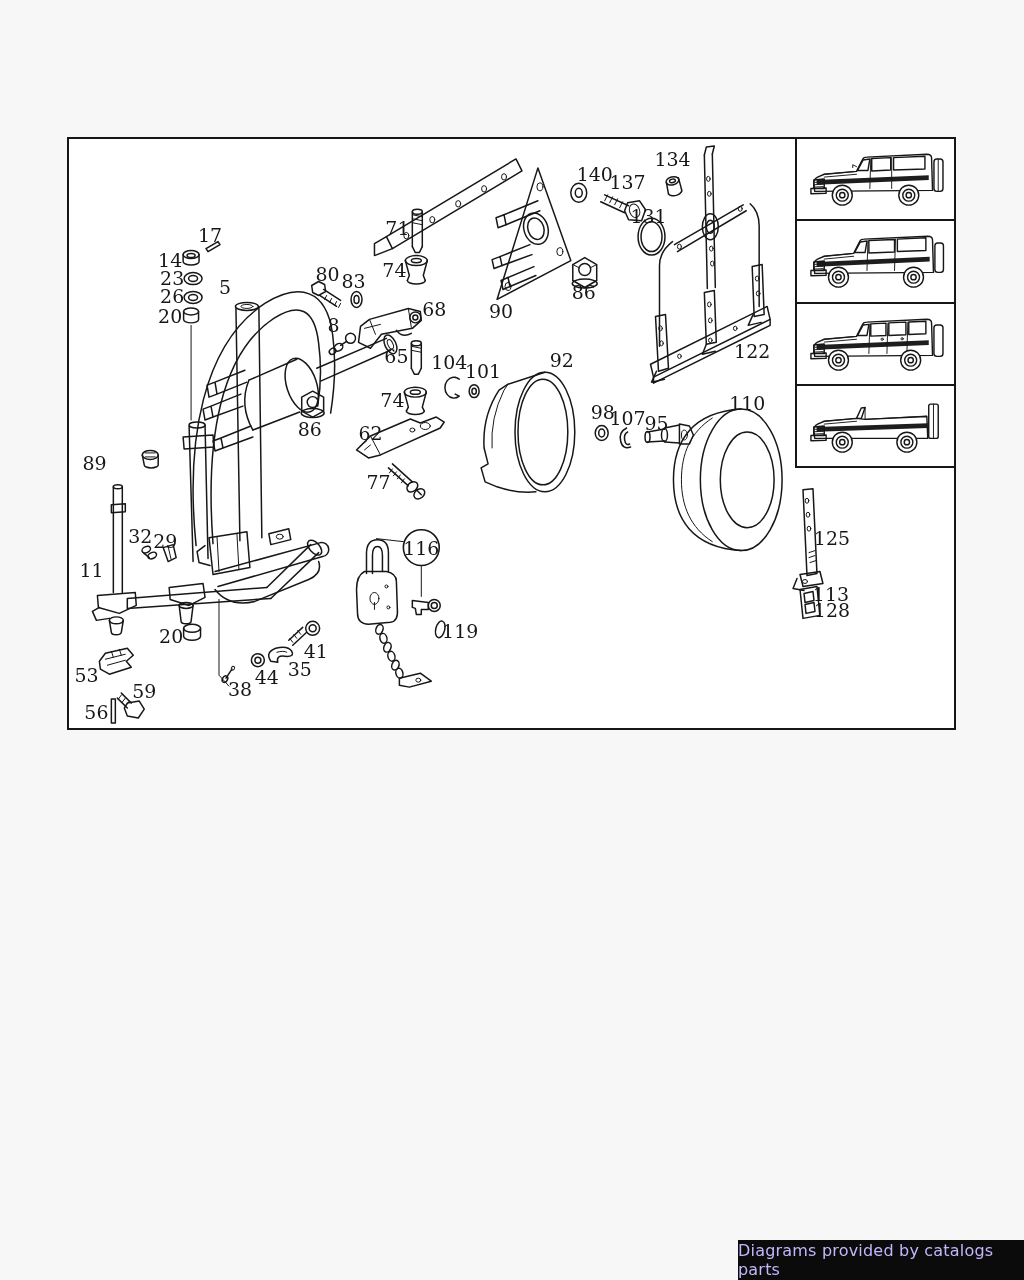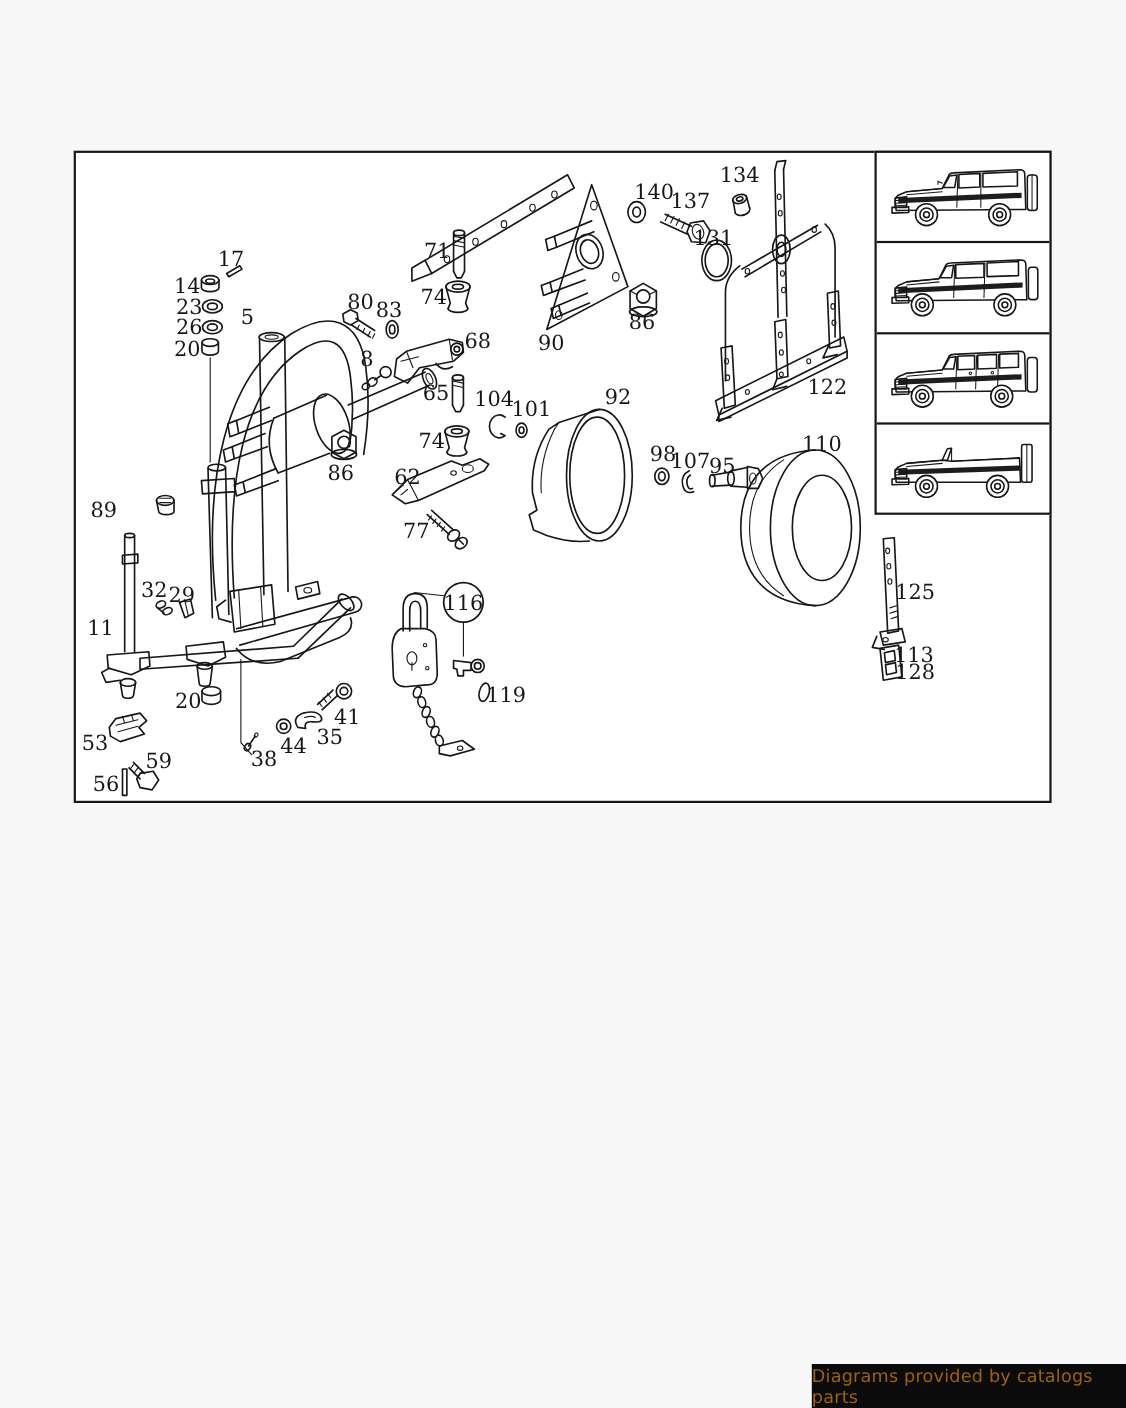--- a/index.html
+++ b/index.html
@@ -8,21 +8,21 @@
   .main-svg{position:absolute;left:0;top:0;}
   svg .ln{fill:none;stroke:#171717;stroke-width:1.5;stroke-linecap:round;stroke-linejoin:round;}
   svg .thin{fill:none;stroke:#171717;stroke-width:1;stroke-linecap:round;}
   svg .lbl{font-family:"DejaVu Serif",serif;font-size:19px;fill:#171717;text-anchor:middle;stroke:none;}
   svg .lblc{fill:none;stroke:#171717;stroke-width:1.6;}
   svg .wh{fill:#ffffff;stroke:#171717;stroke-width:1.5;}
   svg .dk{fill:#1d1d1d;stroke:none;}
   .sidebar{position:absolute;top:-2px;right:-2px;width:161px;height:331px;border:2px solid #161616;background:#fff;box-sizing:border-box;display:flex;flex-direction:column;}
   .car-cell{flex:1;display:flex;align-items:center;justify-content:center;border-bottom:2px solid #161616;box-sizing:border-box;}
   .car-cell:last-child{border-bottom:none;}
-  .footer-badge{position:absolute;left:738px;top:1240px;width:286px;height:40px;background:#0b0b0b;color:#a16207;display:flex;align-items:center;justify-content:center;font-size:16px;letter-spacing:.2px;}
+  .footer-badge{position:absolute;left:738px;top:1240px;width:286px;height:40px;background:#0b0b0b;color:#c4b5fd;display:flex;align-items:center;justify-content:center;font-size:16px;letter-spacing:.2px;}
 </style>
 </head>
 <body>
 
 <div class="canvas-frame">
   <svg class="main-svg" width="885" height="589" viewBox="0 0 887 591">
 
     <g>
       <path class="thin" d="M122,187 L122,282"></path>
       <path class="thin" d="M150,462 L150,538 L160,549"></path>

